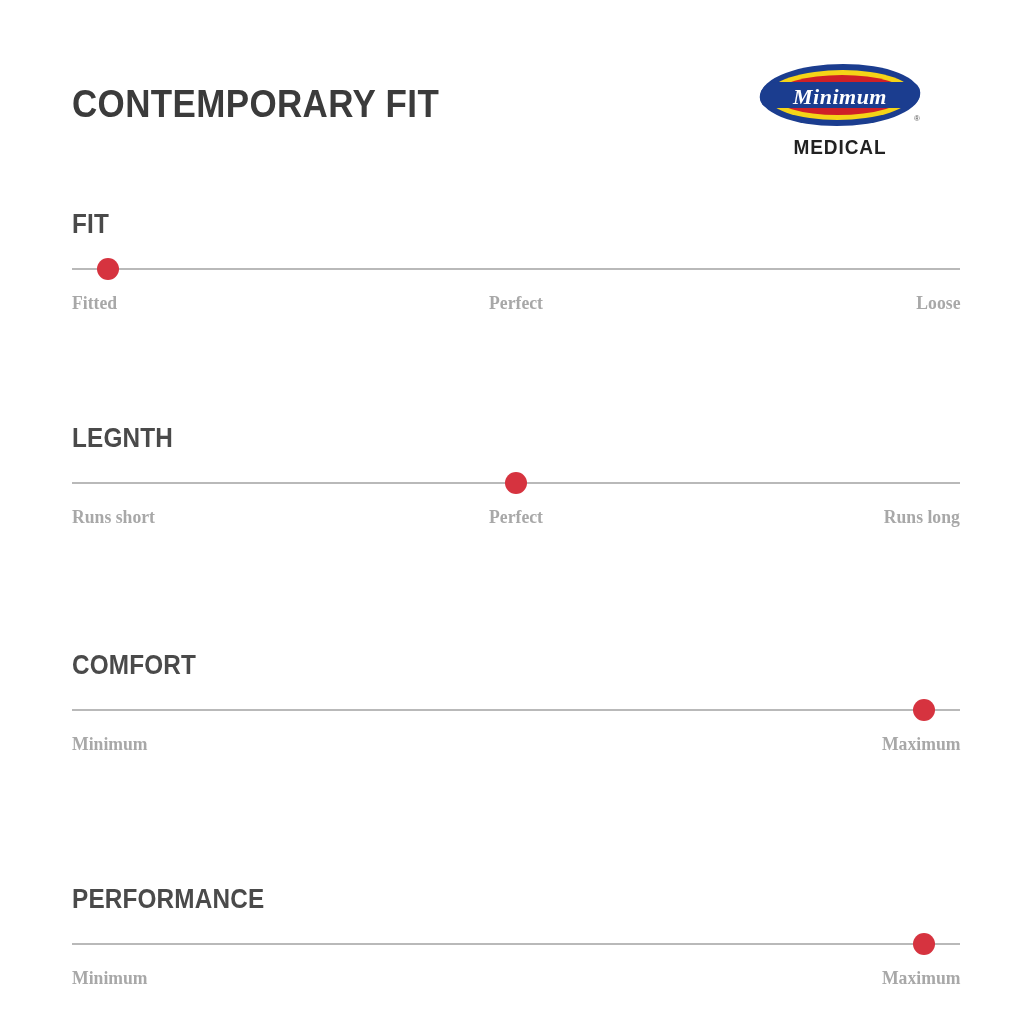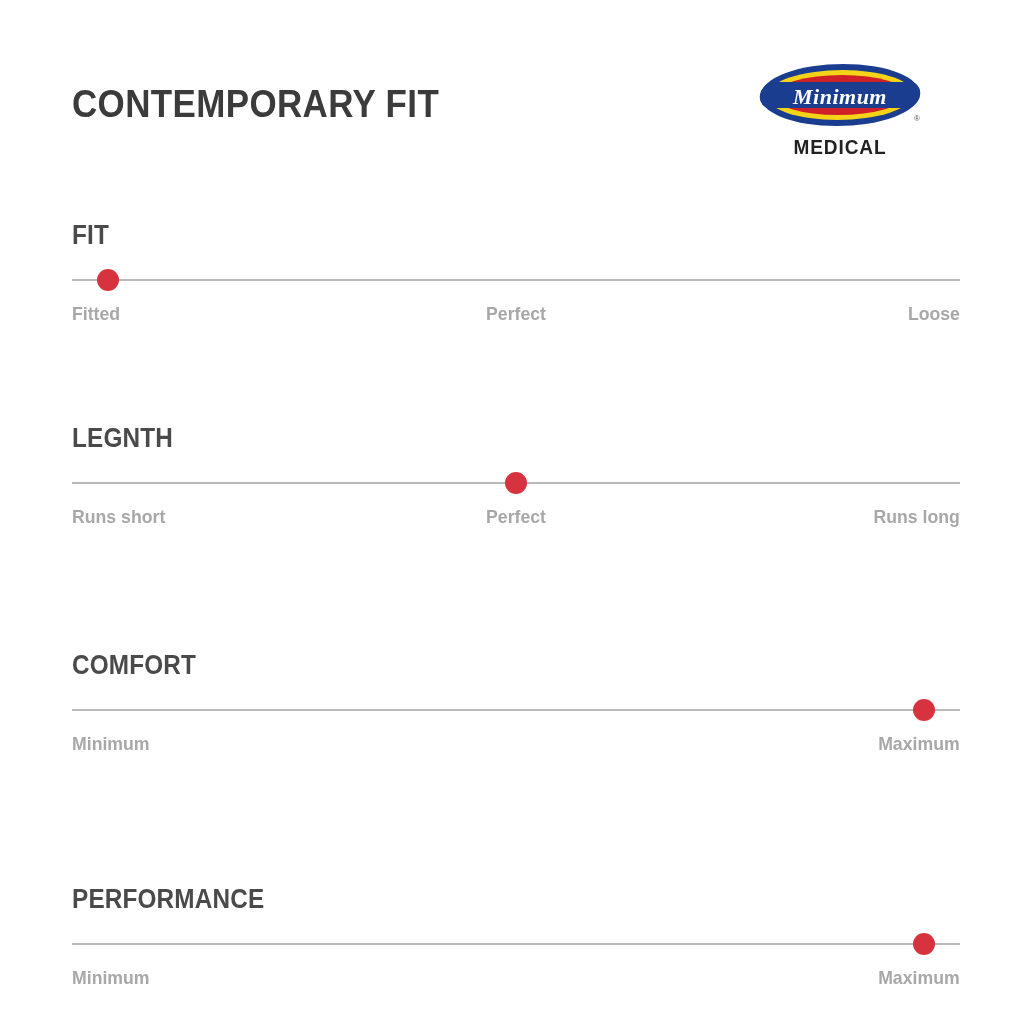--- a/index.html
+++ b/index.html
@@ -158,20 +158,21 @@
     width: 22px;
     height: 22px;
     border-radius: 50%;
     background: #d6333f;
     transform: translateX(-50%);
   }
   .scale {
     position: relative;
     margin-top: 12px;
     height: 26px;
+    font-family: Liberation Serif, serif;
   }
   .scale span {
     position: absolute;
     top: 0;
     font-size: 19px;
     font-weight: bold;
     color: #a8a8a8;
     transform: scaleX(0.93);
     white-space: nowrap;
   }
@@ -193,21 +194,21 @@
         <div class="inner-yellow"></div>
         <div class="inner-red"></div>
         <div class="ribbon"></div>
         <div class="word">Minimum</div>
         <div class="logo-reg">®</div>
       </div>
       <div class="logo-medical">MEDICAL</div>
     </div>
   </div>
 
-  <div class="slider-block" style="top:220px;">
+  <div class="slider-block" style="top:209px;">
     <div class="slider-label">FIT</div>
     <div class="track-wrap">
       <div class="track"></div>
       <div class="knob" style="left:4%;"></div>
     </div>
     <div class="scale">
       <span class="s-left">Fitted</span>
       <span class="s-mid">Perfect</span>
       <span class="s-right">Loose</span>
     </div>

